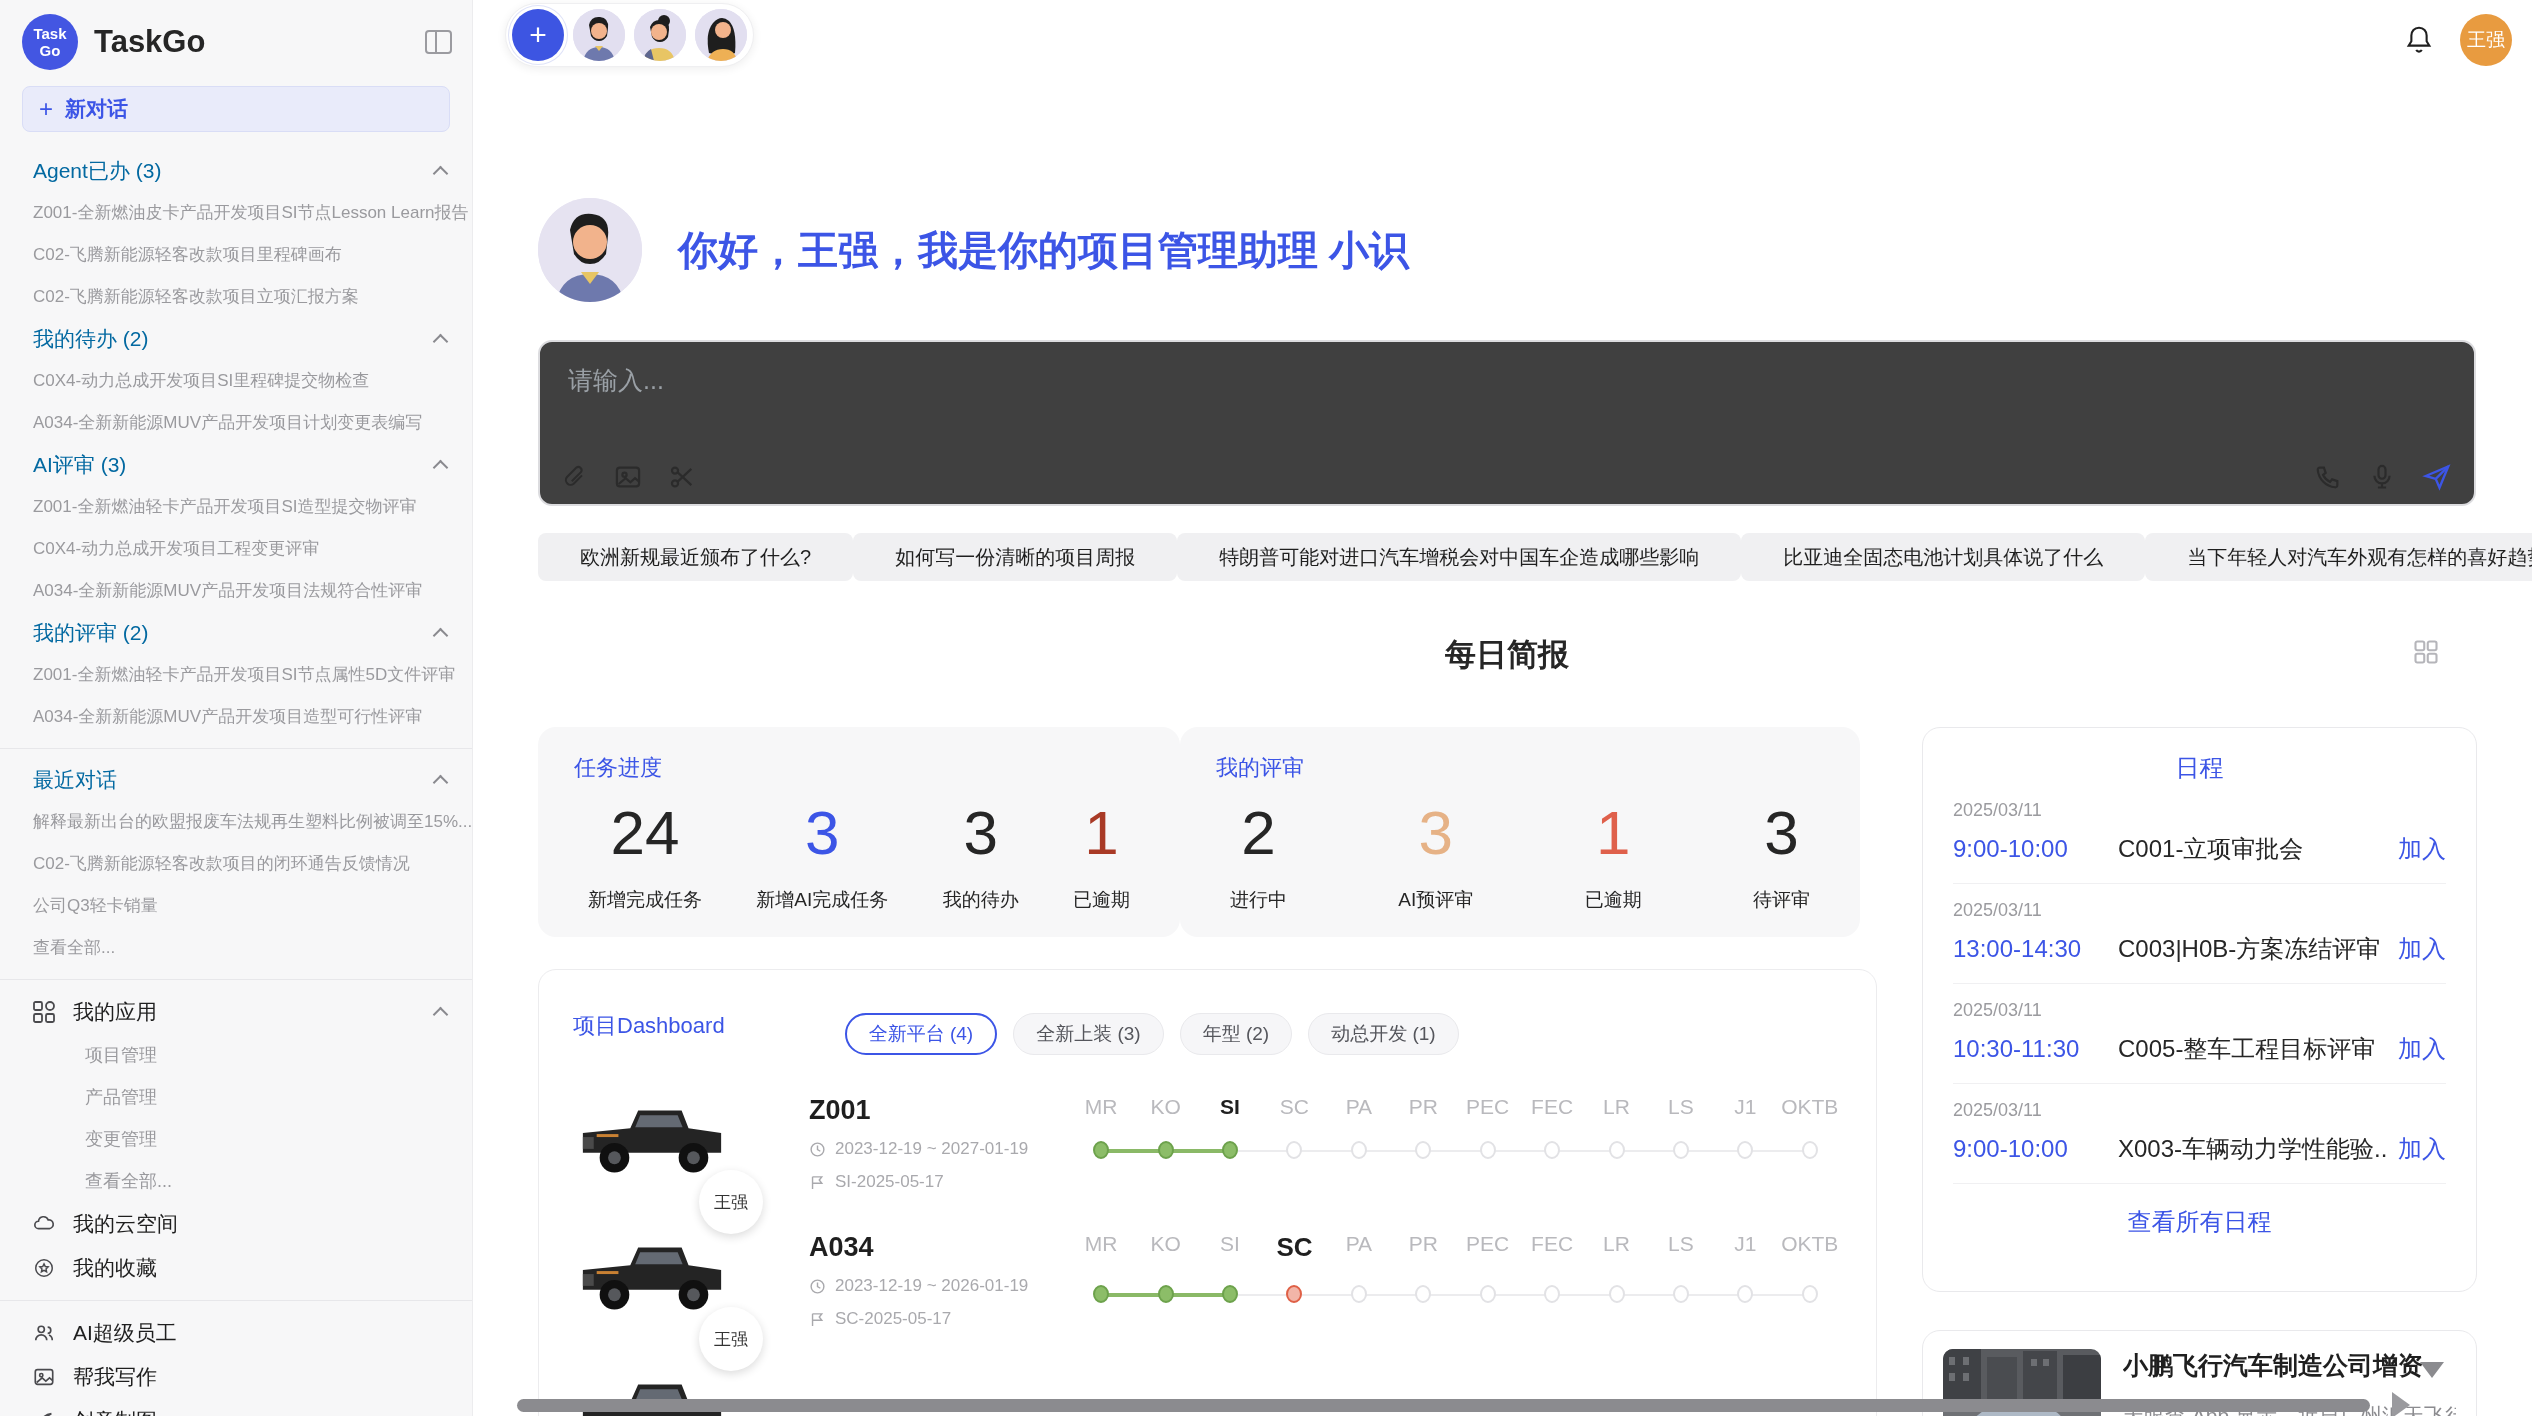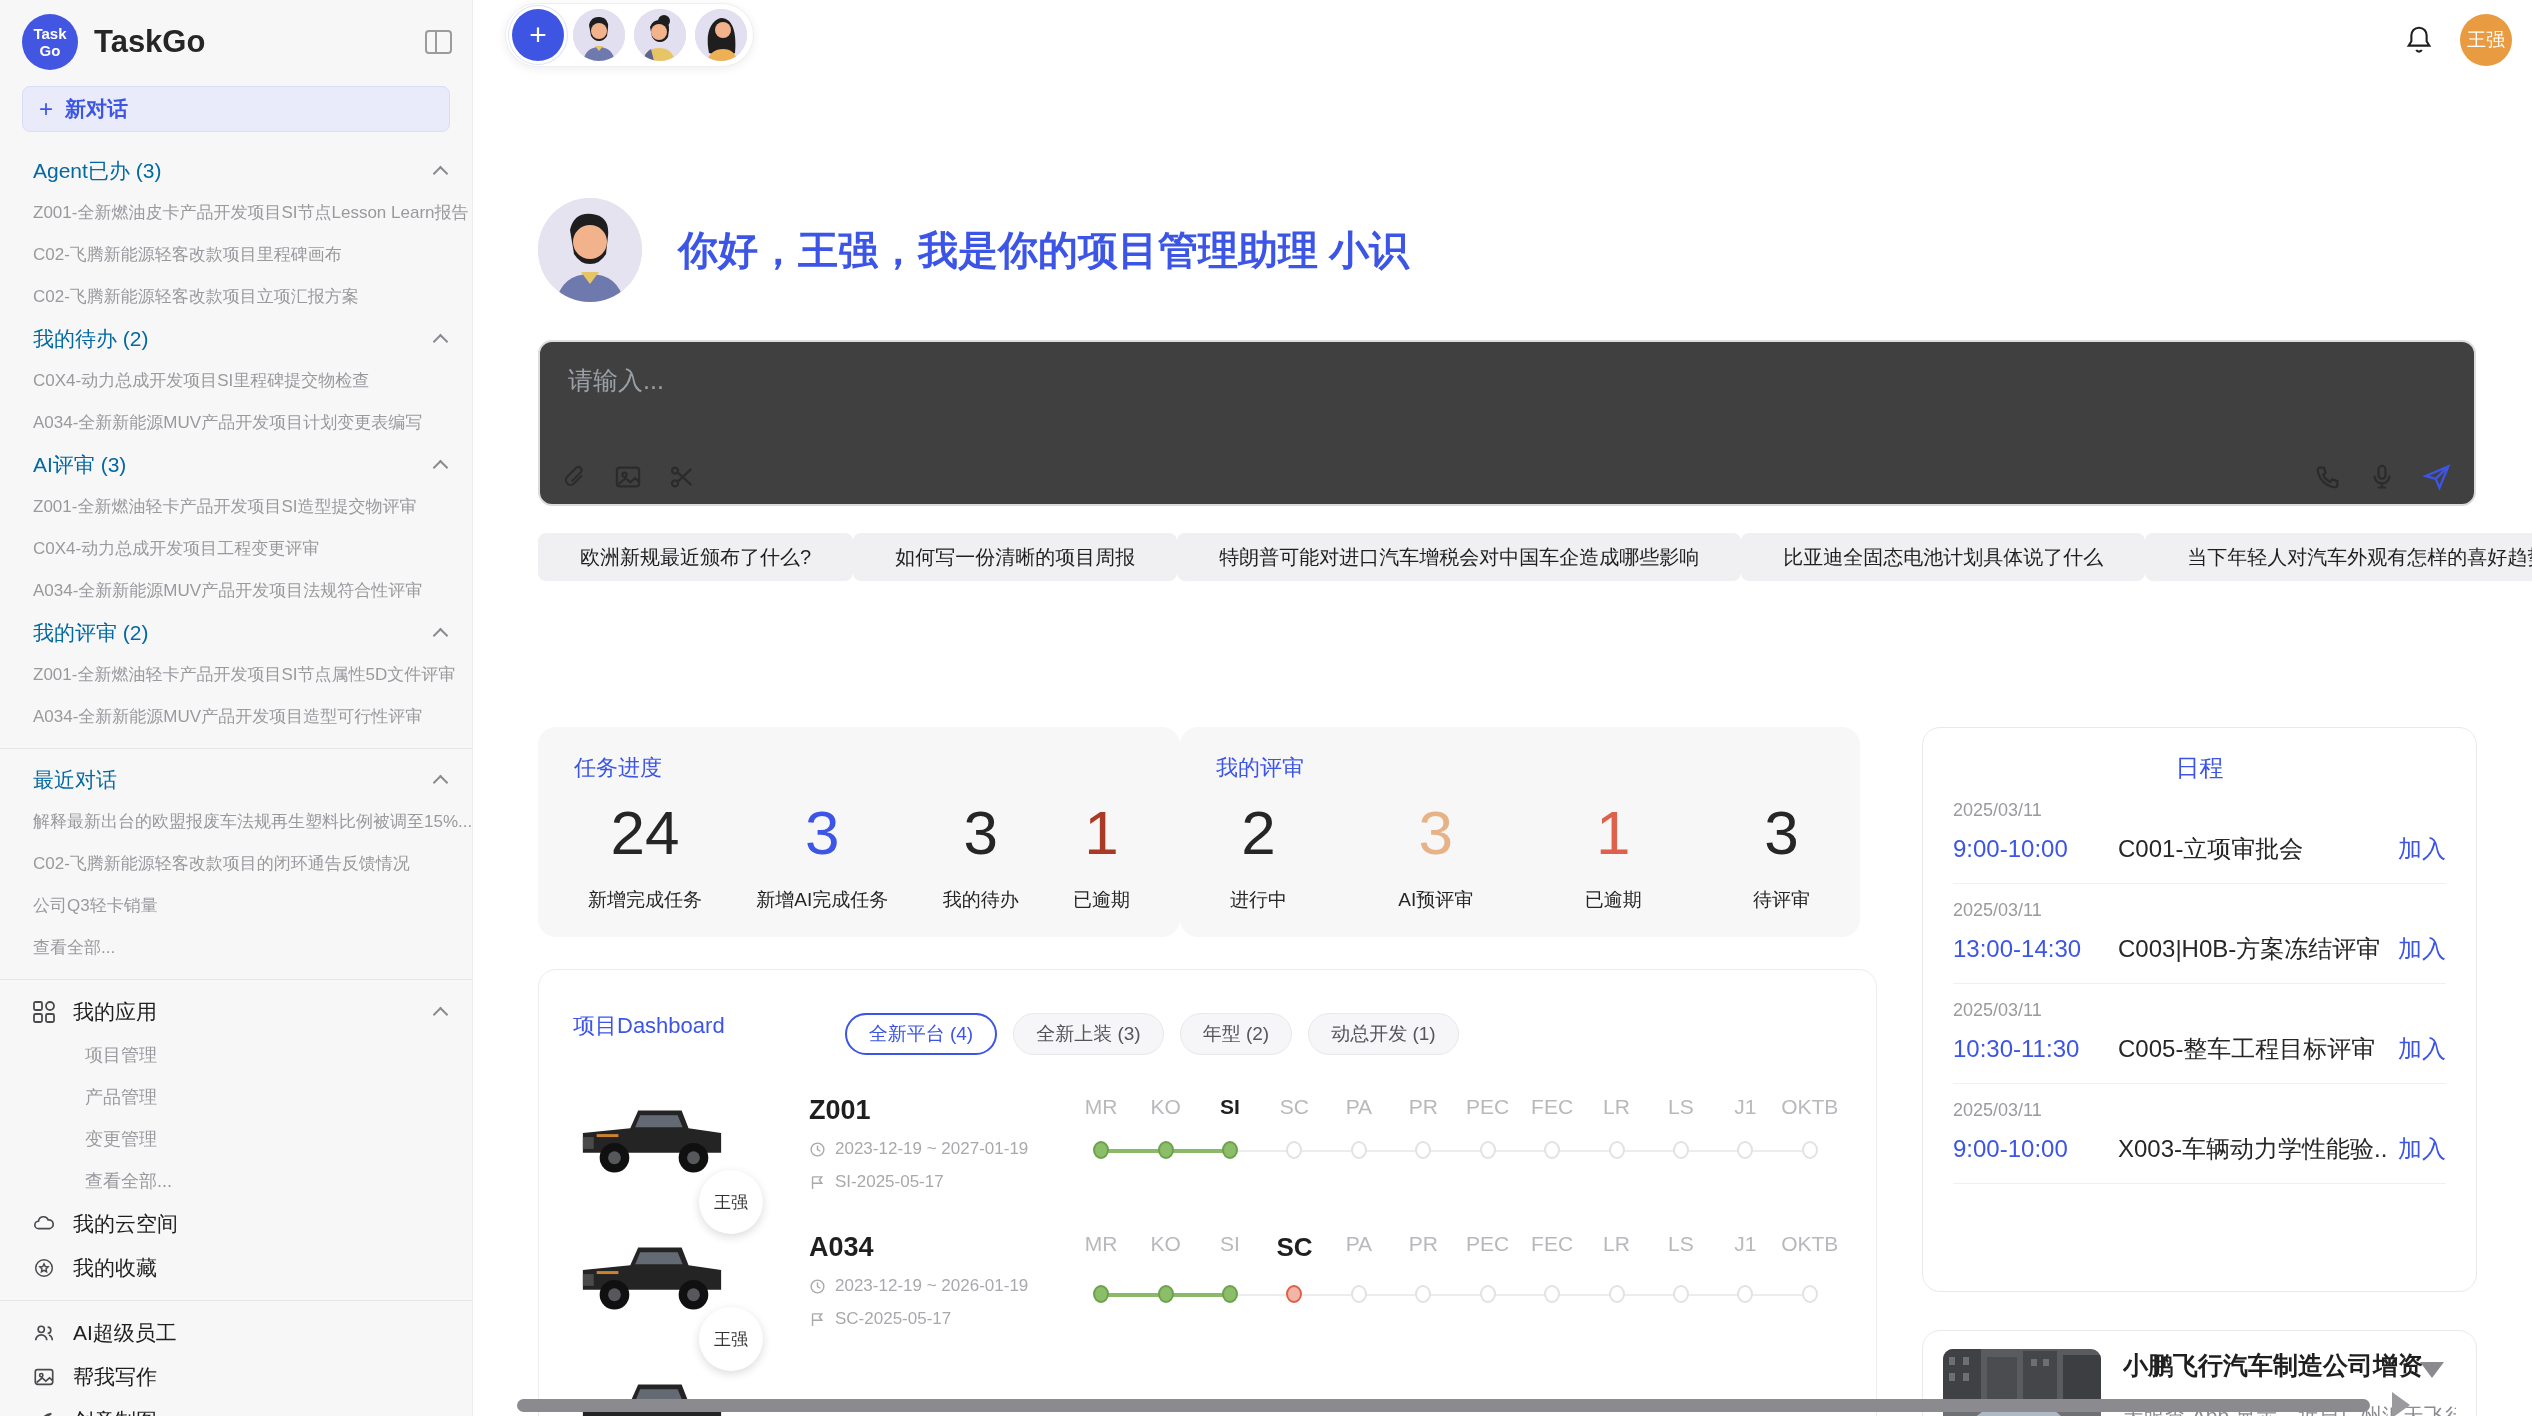--- a/index.html
+++ b/index.html
@@ -365,20 +365,31 @@
   </div>
 
   <div class="chips">
     <div class="chip">欧洲新规最近颁布了什么?</div>
     <div class="chip">如何写一份清晰的项目周报</div>
     <div class="chip">特朗普可能对进口汽车增税会对中国车企造成哪些影响</div>
     <div class="chip">比亚迪全固态电池计划具体说了什么</div>
     <div class="chip">当下年轻人对汽车外观有怎样的喜好趋势</div>
   </div>
 
+  <div class="brief-head">
+    <span class="brief-title">每日简报</span>
+    <span class="grid-ic">
+      <svg class="ic" width="28" height="28" viewBox="0 0 24 24" fill="none" stroke="#b5b5ba" stroke-width="1.8">
+        <rect x="3" y="3" width="7.5" height="7.5" rx="1.5"></rect>
+          <rect x="13.5" y="3" width="7.5" height="7.5" rx="1.5"></rect>
+        <rect x="3" y="13.5" width="7.5" height="7.5" rx="1.5"></rect>
+          <rect x="13.5" y="13.5" width="7.5" height="7.5" rx="1.5"></rect>
+      </svg>
+    </span>
+  </div>
 
   <div class="stats-row">
     <div class="stat-card c1">
       <div class="ct">任务进度</div>
       <div class="stat-grid">
         <div class="stat">
           <div class="v" style="color:#262626">24</div>
           <div class="l">新增完成任务</div>
         </div>
         <div class="stat">
@@ -651,20 +662,21 @@
     <div class="sch-item">
       <div class="sch-date">2025/03/11</div>
       <div class="sch-row">
         <span class="sch-time">9:00-10:00</span>
         <span class="sch-name">X003-车辆动力学性能验...</span>
         <span class="sch-join">加入</span>
       </div>
       <div class="sch-div"></div>
     </div>
 
+    <div class="sch-all">查看所有日程</div>
   </div>
 
   <div class="news">
     <div class="news-img">
       <svg class="ic" width="158" height="92" viewBox="0 0 158 92">
         <rect width="158" height="92" fill="#595b5f"></rect>
         <rect x="0" y="0" width="38" height="58" fill="#3f4145"></rect>
         <rect x="44" y="8" width="30" height="50" fill="#4a4c50"></rect>
         <rect x="80" y="2" width="34" height="54" fill="#44464a"></rect>
         <rect x="120" y="6" width="38" height="50" fill="#3c3e42"></rect>

